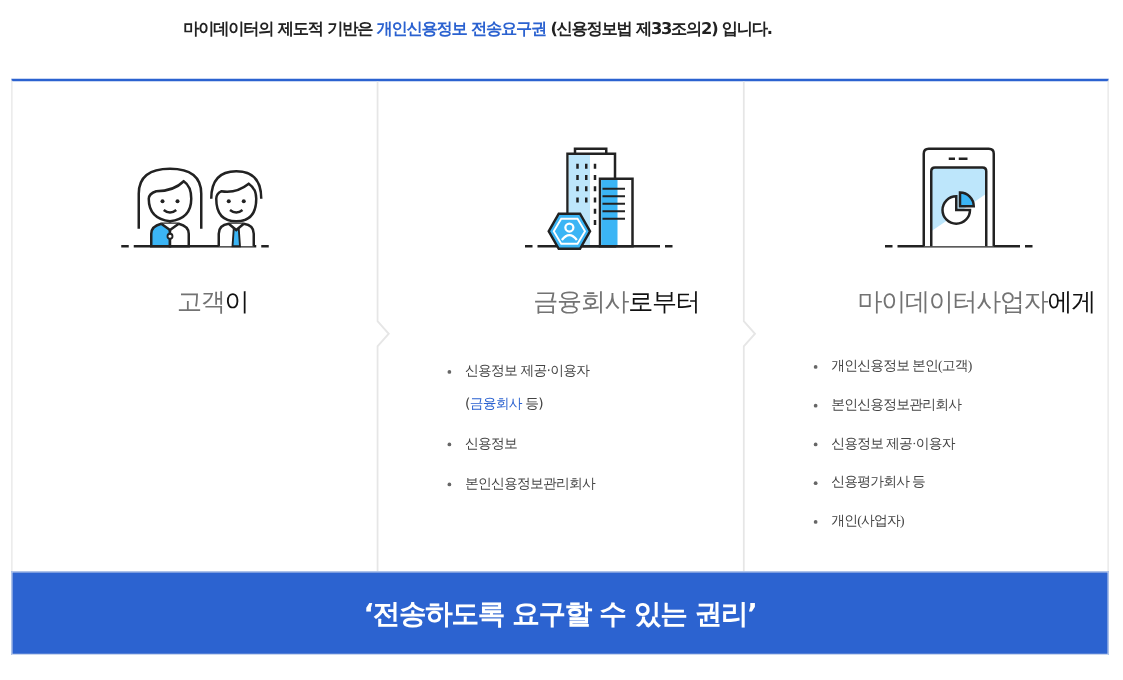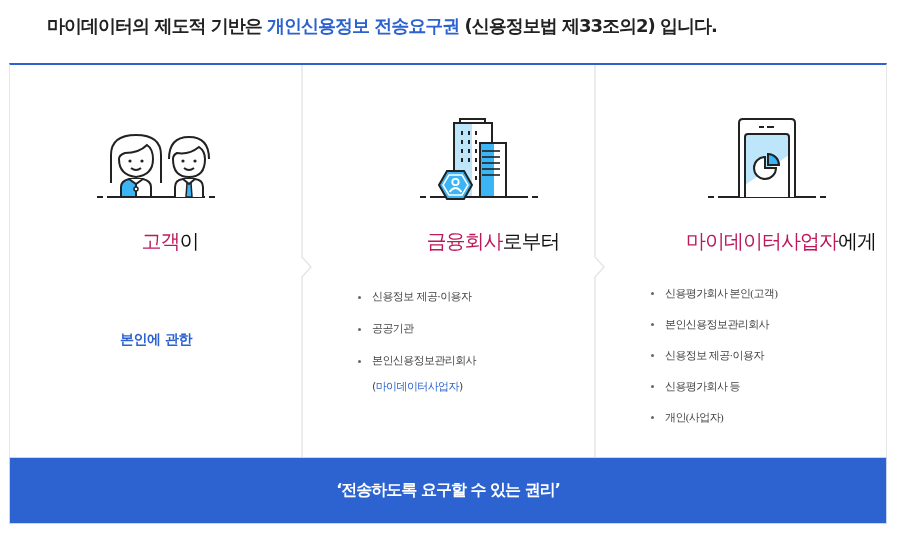--- a/index.html
+++ b/index.html
@@ -1,21 +1,21 @@
 <!DOCTYPE html>
 <html><head>
   <meta charset="utf-8">
   <style>
     * { box-sizing: border-box; margin: 0; padding: 0; }
     html, body { width: 898px; height: 544px; background: #ffffff; overflow: hidden; }
     body { font-family: "DejaVu Sans", "Liberation Sans", sans-serif; color: #222; position: relative; }
 
     .headline {
       position: absolute; left: 0; top: 14px; width: 764px; height: 30px;
-      text-align: center; font-size: 18px; font-weight: bold; letter-spacing: -1px; color: #222;
+      text-align: center; font-size: 13px; font-weight: bold; letter-spacing: -1px; color: #222;
       white-space: nowrap;
     }
     .headline .hl { color: #2b62d0; }
 
     .box {
       position: absolute; left: 9px; top: 63px; width: 878px; height: 395px;
       border-top: 2px solid #2b62d0;
       border-left: 1px solid #e6e6e6; border-right: 1px solid #e6e6e6;
     }
     .col {
@@ -29,21 +29,21 @@
       position: absolute; top: 0; height: 100%; width: 14px;
     }
     .divider svg { position: absolute; left: 0; top: 0; }
 
     .illust { position: absolute; top: 50px; left: 50%; transform: translateX(-50%); width: 130px; height: 90px; }
 
     .col-title {
       position: absolute; top: 163px; left: 0; width: 100%; text-align: center;
       font-size: 20px; letter-spacing: -1px; color: #111; white-space: nowrap;
     }
-    .col-title .hl { color: #be185d; margin-left: 28px; }
+    .col-title .hl { color: #737373; margin-left: 28px; }
 
     .desc {
       position: absolute; top: 258px; left: 0; width: 100%; text-align: center;
       font-size: 14px; font-weight: bold; letter-spacing: -0.5px; line-height: 33px; color: #2b62d0;
     }
     .desc .plain { color: #555; }
 
     .list {
       position: absolute; top: 219px; list-style: none;
       font-size: 11px; letter-spacing: -0.6px; color: #444; line-height: 26px;
@@ -54,21 +54,21 @@
     .col-3 .list li { margin-bottom: 0; }
     .list li::before {
       content: ""; position: absolute; left: 0; top: 12px; width: 3px; height: 3px; border-radius: 50%; background: #666;
     }
     .col-3 .list li::before { top: 14px; }
     .list .hl { color: #2b62d0; }
 
     .banner {
       position: absolute; left: 9px; top: 457px; width: 878px; height: 67px;
       background: #2c63d0; border: 1px solid #c9d6ee;
-      color: #ffffff; font-size: 16px; font-weight: bold; letter-spacing: -1px;
+      color: #ffffff; font-size: 22px; font-weight: bold; letter-spacing: -1px;
       display: flex; align-items: center; justify-content: center;
     }
   </style>
 </head>
 <body>
 
 <div class="headline">
   <span>마이데이터의 제도적 기반은 </span><span class="hl">개인신용정보 전송요구권</span><span> (신용정보법 제33조의2) 입니다.</span>
 </div>
 
@@ -102,21 +102,20 @@
 
         <path d="M84 82 L84 72 Q84 65 92 64 L104 64 Q112 65 112 72 L112 82" fill="#fff" stroke="#222" stroke-width="2"></path>
         <path d="M96 68 L100 68 L101 82 L95 82Z" fill="#3bb5f5" stroke="#222" stroke-width="1.5"></path>
         <path d="M92 64 L98 69 L104 64" fill="#fff" stroke="#222" stroke-width="2"></path>
       </svg>
     </div>
     <div class="col-title">
       <span class="hl">고객</span><span>이</span>
     </div>
     <div class="desc">
-      <div>본인에 관한</div>
     </div>
   </div>
 
   <div class="divider" style="left:291px;">
     <svg width="14" height="395" viewBox="0 0 14 395">
       <polyline points="1,0 1,192 10,202 1,212 1,395" fill="none" stroke="#e6e6e6" stroke-width="1.5"></polyline>
     </svg>
   </div>
 
   <div class="col col-2">
@@ -161,27 +160,27 @@
         <circle cx="41.5" cy="67" r="3.2" fill="none" stroke="#fff" stroke-width="1.8"></circle>
         <path d="M35.5 77 Q41.5 69 47.5 77" fill="none" stroke="#fff" stroke-width="1.8"></path>
       </svg>
     </div>
     <div class="col-title">
       <span class="hl">금융회사</span><span>로부터</span>
     </div>
     <ul class="list">
       <li>
         <div>신용정보 제공·이용자</div>
+        <div><span>(</span><span class="hl">금융회사</span><span> 등)</span></div>
       </li>
       <li>
-        <div>공공기관</div>
+        <div>신용정보</div>
       </li>
       <li>
         <div>본인신용정보관리회사</div>
-        <div><span>(</span><span class="hl">마이데이터사업자</span><span>)</span></div>
       </li>
     </ul>
   </div>
 
   <div class="divider" style="left:584px;">
     <svg width="14" height="395" viewBox="0 0 14 395">
       <polyline points="1,0 1,192 10,202 1,212 1,395" fill="none" stroke="#e6e6e6" stroke-width="1.5"></polyline>
     </svg>
   </div>
 
@@ -206,21 +205,21 @@
         <path d="M43 82 L43 22 Q43 19 46 19 L84 19 Q87 19 87 22 L87 82" fill="none" stroke="#222" stroke-width="2"></path>
 
         <path d="M63 42 A11 11 0 1 0 74 53 L63 53Z" fill="#fff" stroke="#222" stroke-width="2"></path>
         <path d="M66 39 A11 11 0 0 1 77 50 L66 50Z" fill="#3bb5f5" stroke="#222" stroke-width="2"></path>
       </svg>
     </div>
     <div class="col-title">
       <span class="hl">마이데이터사업자</span><span>에게</span>
     </div>
     <ul class="list">
-      <li>신용평가회사 본인(고객)</li>
+      <li>개인신용정보 본인(고객)</li>
       <li>본인신용정보관리회사</li>
       <li>신용정보 제공·이용자</li>
       <li>신용평가회사 등</li>
       <li>개인(사업자)</li>
     </ul>
   </div>
 </div>
 
 <div class="banner">
   <span>‘전송하도록 요구할 수 있는 권리’</span>

